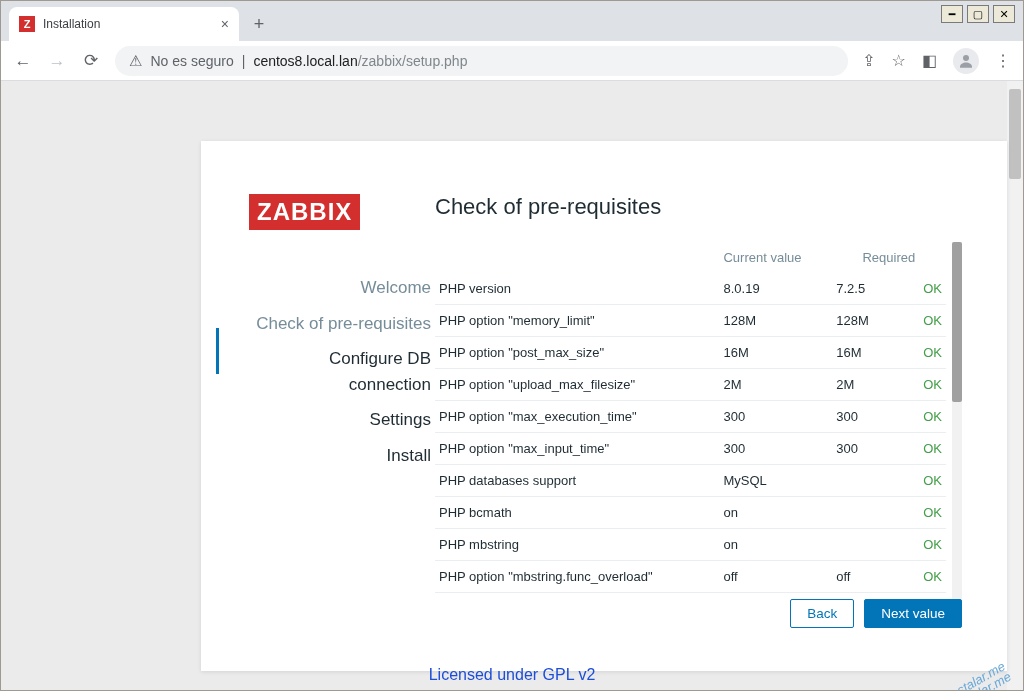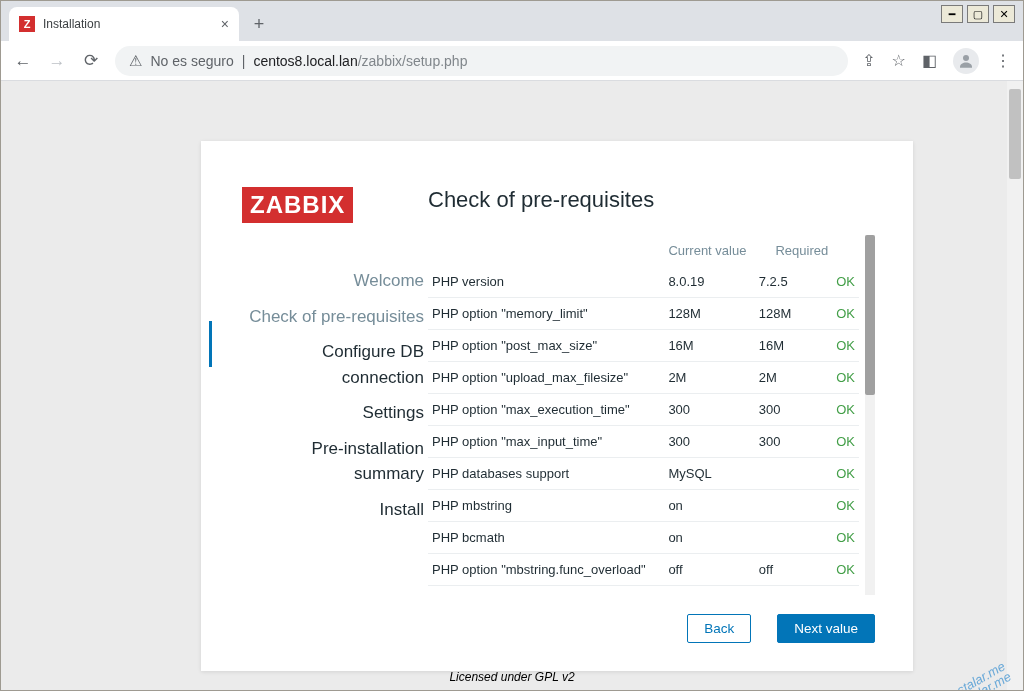--- a/index.html
+++ b/index.html
@@ -27,21 +27,21 @@
     .url-text .path { color: #80868b; }
     .addr-right { display: flex; gap: 16px; align-items: center; }
     .addr-icon { color: #5f6368; font-size: 16px; cursor: pointer; }
     .avatar { width: 26px; height: 26px; border-radius: 50%; background: #e8eaed; display: flex; align-items: center; justify-content: center; }
     
     
     .viewport { position: absolute; top: 80px; left: 0; right: 0; bottom: 0; background: #ebebeb; overflow: hidden; }
     .scrollbar-v { position: absolute; right: 0; top: 0; bottom: 0; width: 16px; background: #f1f1f1; }
     .scroll-thumb { position: absolute; top: 8px; left: 2px; right: 2px; height: 90px; background: #c1c1c1; border-radius: 2px; }
     
-    .card { position: absolute; top: 60px; left: 200px; width: 712px; height: 530px; background: #fff; box-shadow: 0 1px 4px rgba(0,0,0,0.1); padding: 8px; }
+    .card { position: absolute; top: 60px; left: 200px; width: 806px; height: 530px; background: #fff; box-shadow: 0 1px 4px rgba(0,0,0,0.1); padding: 15px; }
     
     .card-inner { display: flex; height: 100%; position: relative; }
     .sidebar { width: 215px; padding: 38px 0 0 33px; }
     .logo { background: #d32f2f; color: #fff; font-weight: bold; font-size: 24px; padding: 4px 8px; display: inline-block; letter-spacing: 1px; }
     .steps { margin-top: 40px; }
     .step { font-size: 17px; color: #1f2c33; padding: 5px 0; cursor: pointer; line-height: 1.5; text-align: right; }
     .step.visited { color: #768d99; }
     .step.active { color: #768d99; position: relative; }
     .step-marker { position: absolute; left: -33px; top: 58px; width: 3px; height: 46px; background: #0275b8; }
     
@@ -53,26 +53,26 @@
     .table-thumb { position: absolute; top: 0; left: 0; right: 0; height: 160px; background: #a0a0a0; border-radius: 2px; }
     
     table { width: calc(100% - 16px); border-collapse: collapse; font-size: 13px; }
     th { text-align: left; font-weight: normal; color: #768d99; padding: 8px 4px; }
     th:first-child { width: 300px; }
     th:nth-child(2) { width: 120px; }
     th:nth-child(3) { width: 90px; text-align: right; }
     td { padding: 8px 4px; color: #1f2c33; border-bottom: 1px solid #ebeef0; }
     td.status-ok { color: #429e47; }
     
-    .footer-btns { position: absolute; bottom: 20px; right: 30px; display: flex; gap: 26px; }
+    .footer-btns { position: absolute; bottom: 28px; right: 30px; display: flex; gap: 10px; }
     .btn { padding: 6px 16px; font-size: 13.5px; border-radius: 2px; cursor: pointer; }
     .btn-back { background: #fff; color: #0275b8; border: 1px solid #0275b8; }
     .btn-next { background: #0275b8; color: #fff; border: 1px solid #0275b8; }
     
-    .license { position: absolute; bottom: 6px; left: 50%; transform: translateX(-50%); font-size: 12px; color: #000000; font-style: italic; }
+    .license { position: absolute; bottom: 6px; left: 50%; transform: translateX(-50%); font-size: 16px; color: #1d4ed8; }
     
     .watermark { position: absolute; bottom: 10px; right: 10px; color: #6aa9d8; font-style: italic; font-size: 13px; transform: rotate(-30deg); transform-origin: bottom right; }
     .watermark .d1, .watermark .d2 { display:block; line-height:0.9; }
   </style>
 </head>
 <body>
 
 <div class="browser">
   <div class="window-controls">
     <div class="win-btn">━</div>
@@ -123,21 +123,20 @@
       <div class="card-inner">
         <div class="sidebar">
           <span class="logo">ZABBIX</span>
           <div class="steps" style="position:relative;">
             <div class="step-marker"></div>
 
           <div class="step visited">Welcome</div>
               <div class="step active">Check of pre-requisites</div>
               <div class="step pending">Configure DB connection</div>
               <div class="step pending">Settings</div>
-              <div class="step pending">Pre-installation summary</div>
               <div class="step pending">Install</div>
             </div>
         </div>
         <div class="main">
           <h1 class="page-title">Check of pre-requisites</h1>
           <div class="table-wrap">
             <div class="table-scroll">
                 <div class="table-thumb"></div>
               </div>
             <table>
@@ -186,27 +185,27 @@
                     <td>300</td>
                     <td class="status-ok">OK</td>
                   </tr>
                   <tr>
                     <td>PHP databases support</td>
                     <td>MySQL</td>
                     <td></td>
                     <td class="status-ok">OK</td>
                   </tr>
                   <tr>
-                    <td>PHP mbstring</td>
+                    <td>PHP bcmath</td>
                     <td>on</td>
                     <td></td>
                     <td class="status-ok">OK</td>
                   </tr>
                   <tr>
-                    <td>PHP bcmath</td>
+                    <td>PHP mbstring</td>
                     <td>on</td>
                     <td></td>
                     <td class="status-ok">OK</td>
                   </tr>
                   <tr>
                     <td>PHP option "mbstring.func_overload"</td>
                     <td>off</td>
                     <td>off</td>
                     <td class="status-ok">OK</td>
                   </tr>

